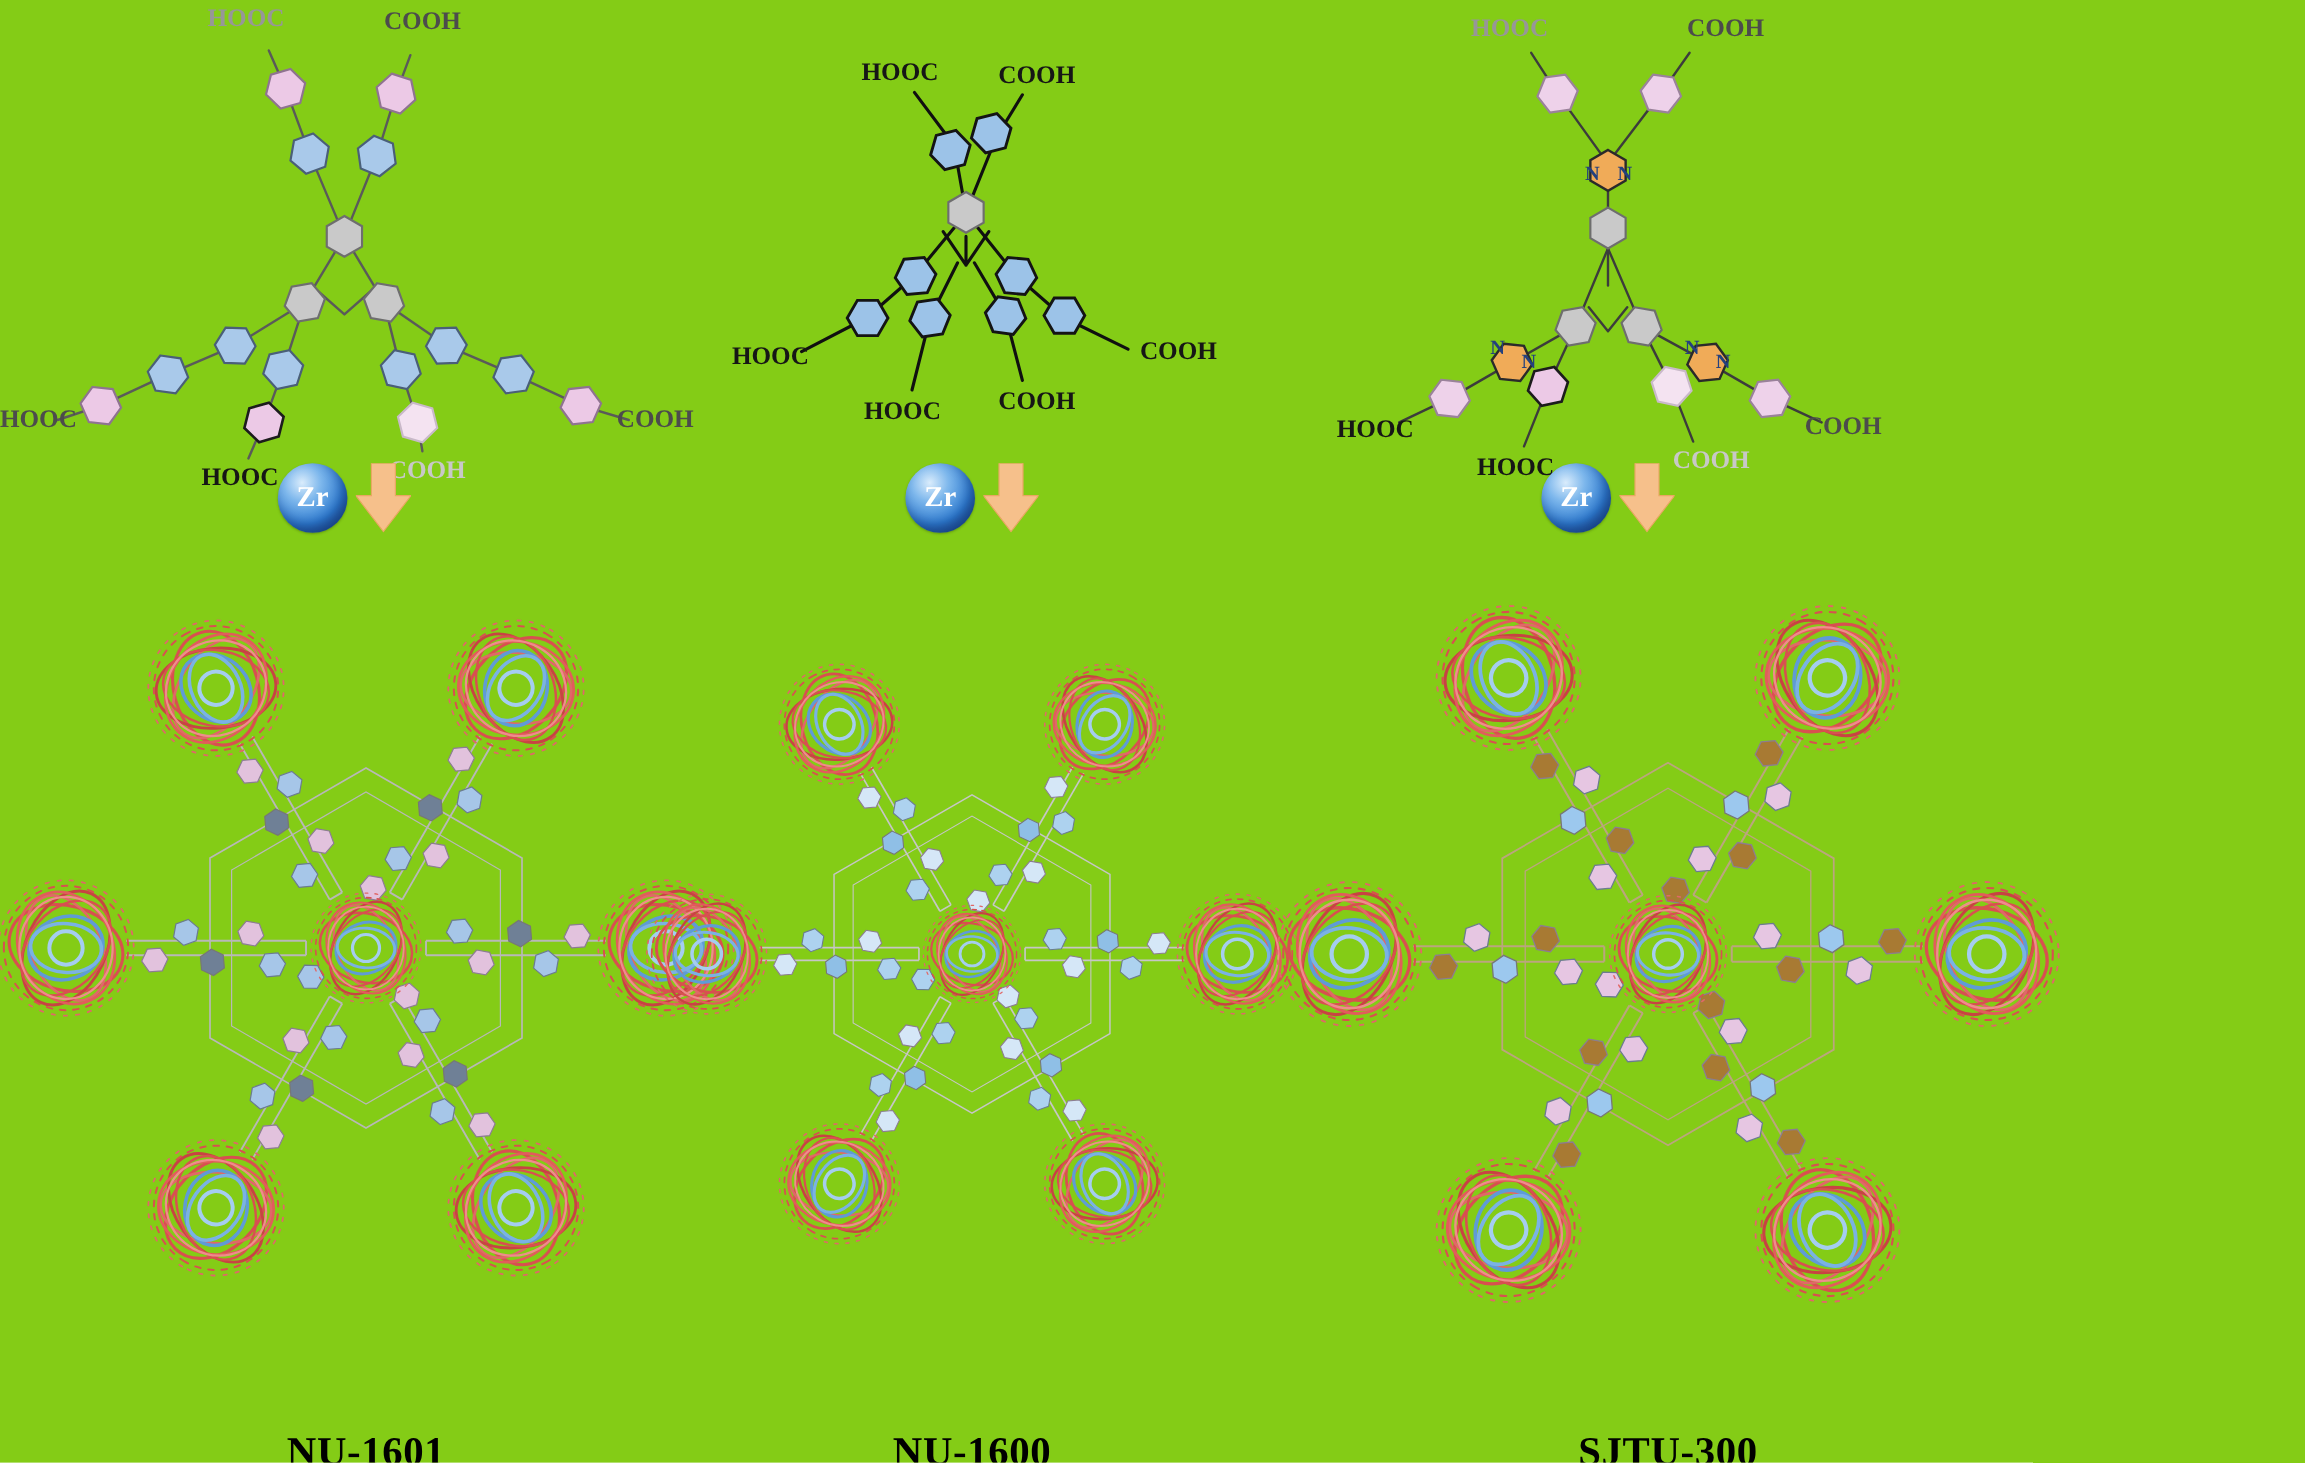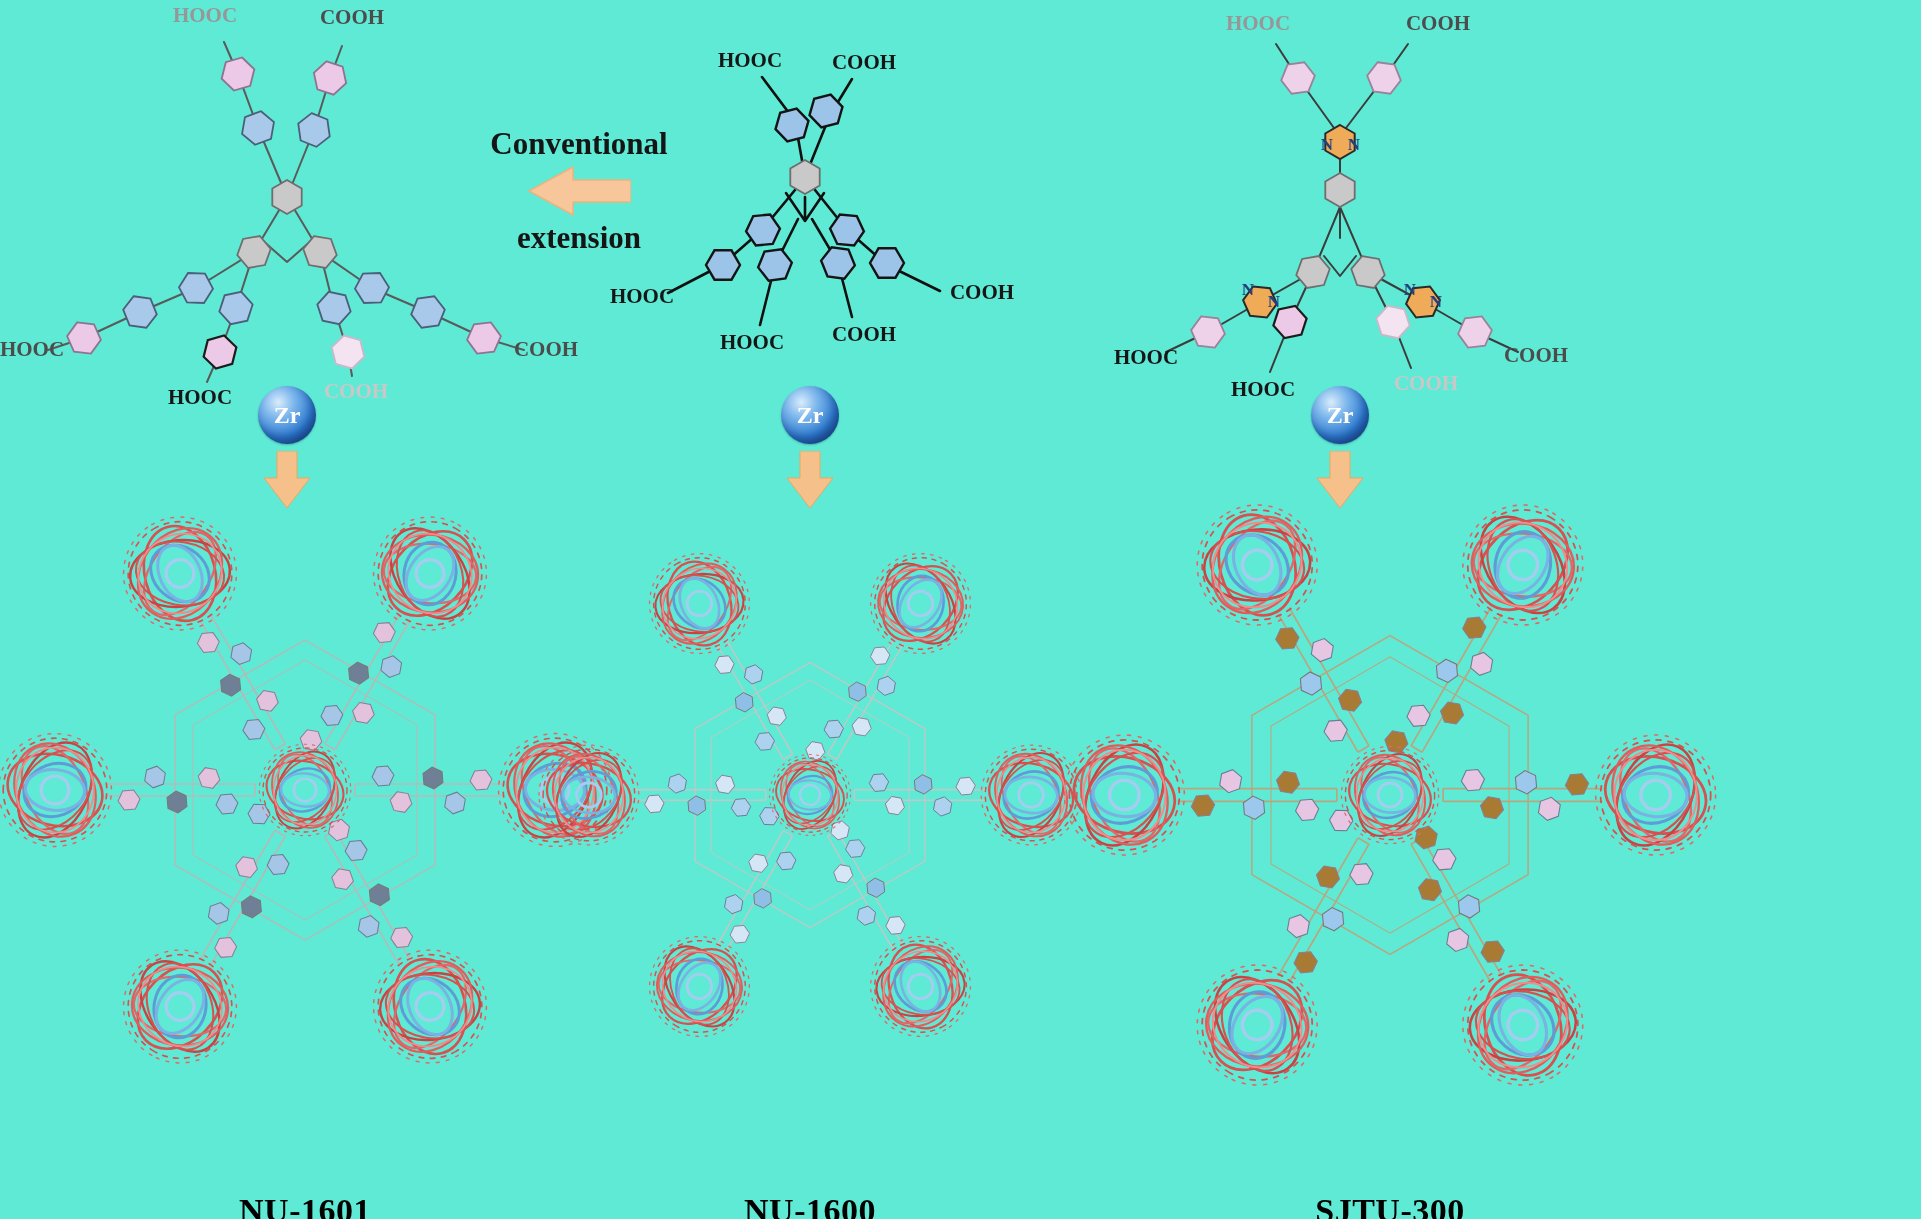--- a/index.html
+++ b/index.html
@@ -1,16 +1,16 @@
 <!DOCTYPE html>
 <html><head>
 <meta charset="utf-8">
 <style>
   html,body{margin:0;padding:0;background:#fff;}
-  .figure{position:relative;width:1921px;height:1219px;background:#5eead4;overflow:hidden;
+  .figure{position:relative;width:1921px;height:1219px;background:#84cc16;overflow:hidden;
           font-family:"Liberation Serif",serif;}
   svg.mol{position:absolute;overflow:visible;}
   svg.mof-svg{position:absolute;overflow:visible;}
 
   
   .skeleton path{fill:none;stroke-linecap:round;stroke-linejoin:round;}
   .sk-soft path{stroke:#5a5a5a;stroke-width:2;}
   .sk-bold path{stroke:#101010;stroke-width:2.6;}
   .sk-soft2 path{stroke:#3c3c3c;stroke-width:2;}
 
@@ -28,21 +28,21 @@
   .chem{font-family:"Liberation Serif",serif;font-weight:700;font-size:21px;}
   .t-dark{fill:#161616;} .t-mid{fill:#4c4c4c;} .t-gray{fill:#979797;}
   .t-light{fill:#c8c8c8;} .t-n{fill:#24417e;font-size:17px;}
 
   
   .ext-label{position:absolute;display:flex;flex-direction:column;align-items:center;gap:3px;
              font-weight:700;font-size:31px;color:#151515;}
   .fat-arrow{display:block;}
 
   
-  .zr-block{position:absolute;transform:translateX(-50%);display:flex;flex-direction:column;
+  .zr-block{position:absolute;transform:translateX(-50%);display:flex;flex-direction:row;
             align-items:center;gap:7px;}
   .zr-sphere{width:58px;height:58px;border-radius:50%;display:flex;align-items:center;justify-content:center;
     background:radial-gradient(circle at 35% 28%, #d9ecfc 0%, #7db7ec 28%, #2e7bd0 62%, #173f86 100%);
     box-shadow:inset -4px -6px 9px rgba(5,15,60,.35), 0 1px 2px rgba(0,0,0,.25);
     color:#fff;font-weight:700;font-size:24px;}
 
   
   .mof-name{position:absolute;top:1156px;transform:translateX(-50%);
             font-weight:700;font-size:34px;color:#000;letter-spacing:.5px;margin-top:36px;}
 </style>
@@ -201,27 +201,20 @@
       <text class="chem t-n" x="328" y="307" text-anchor="middle">N</text>
     </g>
     <text class="chem t-gray" x="150" y="30" text-anchor="middle">HOOC</text>
     <text class="chem t-mid" x="330" y="30" text-anchor="middle">COOH</text>
     <text class="chem t-dark" x="38" y="364" text-anchor="middle">HOOC</text>
     <text class="chem t-mid" x="428" y="362" text-anchor="middle">COOH</text>
     <text class="chem t-dark" x="155" y="396" text-anchor="middle">HOOC</text>
     <text class="chem t-light" x="318" y="390" text-anchor="middle">COOH</text>
   </svg>
 
-  <div class="ext-label" style="left:448px;top:126px;width:262px">
-    <div>Conventional</div>
-    <svg class="fat-arrow" width="104" height="52" viewBox="0 0 104 52">
-      <polygon points="104,15 46,15 46,2 2,26 46,50 46,37 104,37" fill="#f7c79b" stroke="#eeb27c" stroke-width="1.5"></polygon>
-    </svg>
-    <div>extension</div>
-  </div>
 
 
   <div class="zr-block" style="left:287px;top:386px">
     <div class="zr-sphere">Zr</div>
     <svg width="46" height="58" viewBox="0 0 46 58">
       <polygon points="13,0 33,0 33,27 46,27 23,57 0,27 13,27" fill="#f6c08b" stroke="#eaa763" stroke-width="1"></polygon>
     </svg>
   </div>
   <div class="zr-block" style="left:810px;top:386px">
     <div class="zr-sphere">Zr</div>

